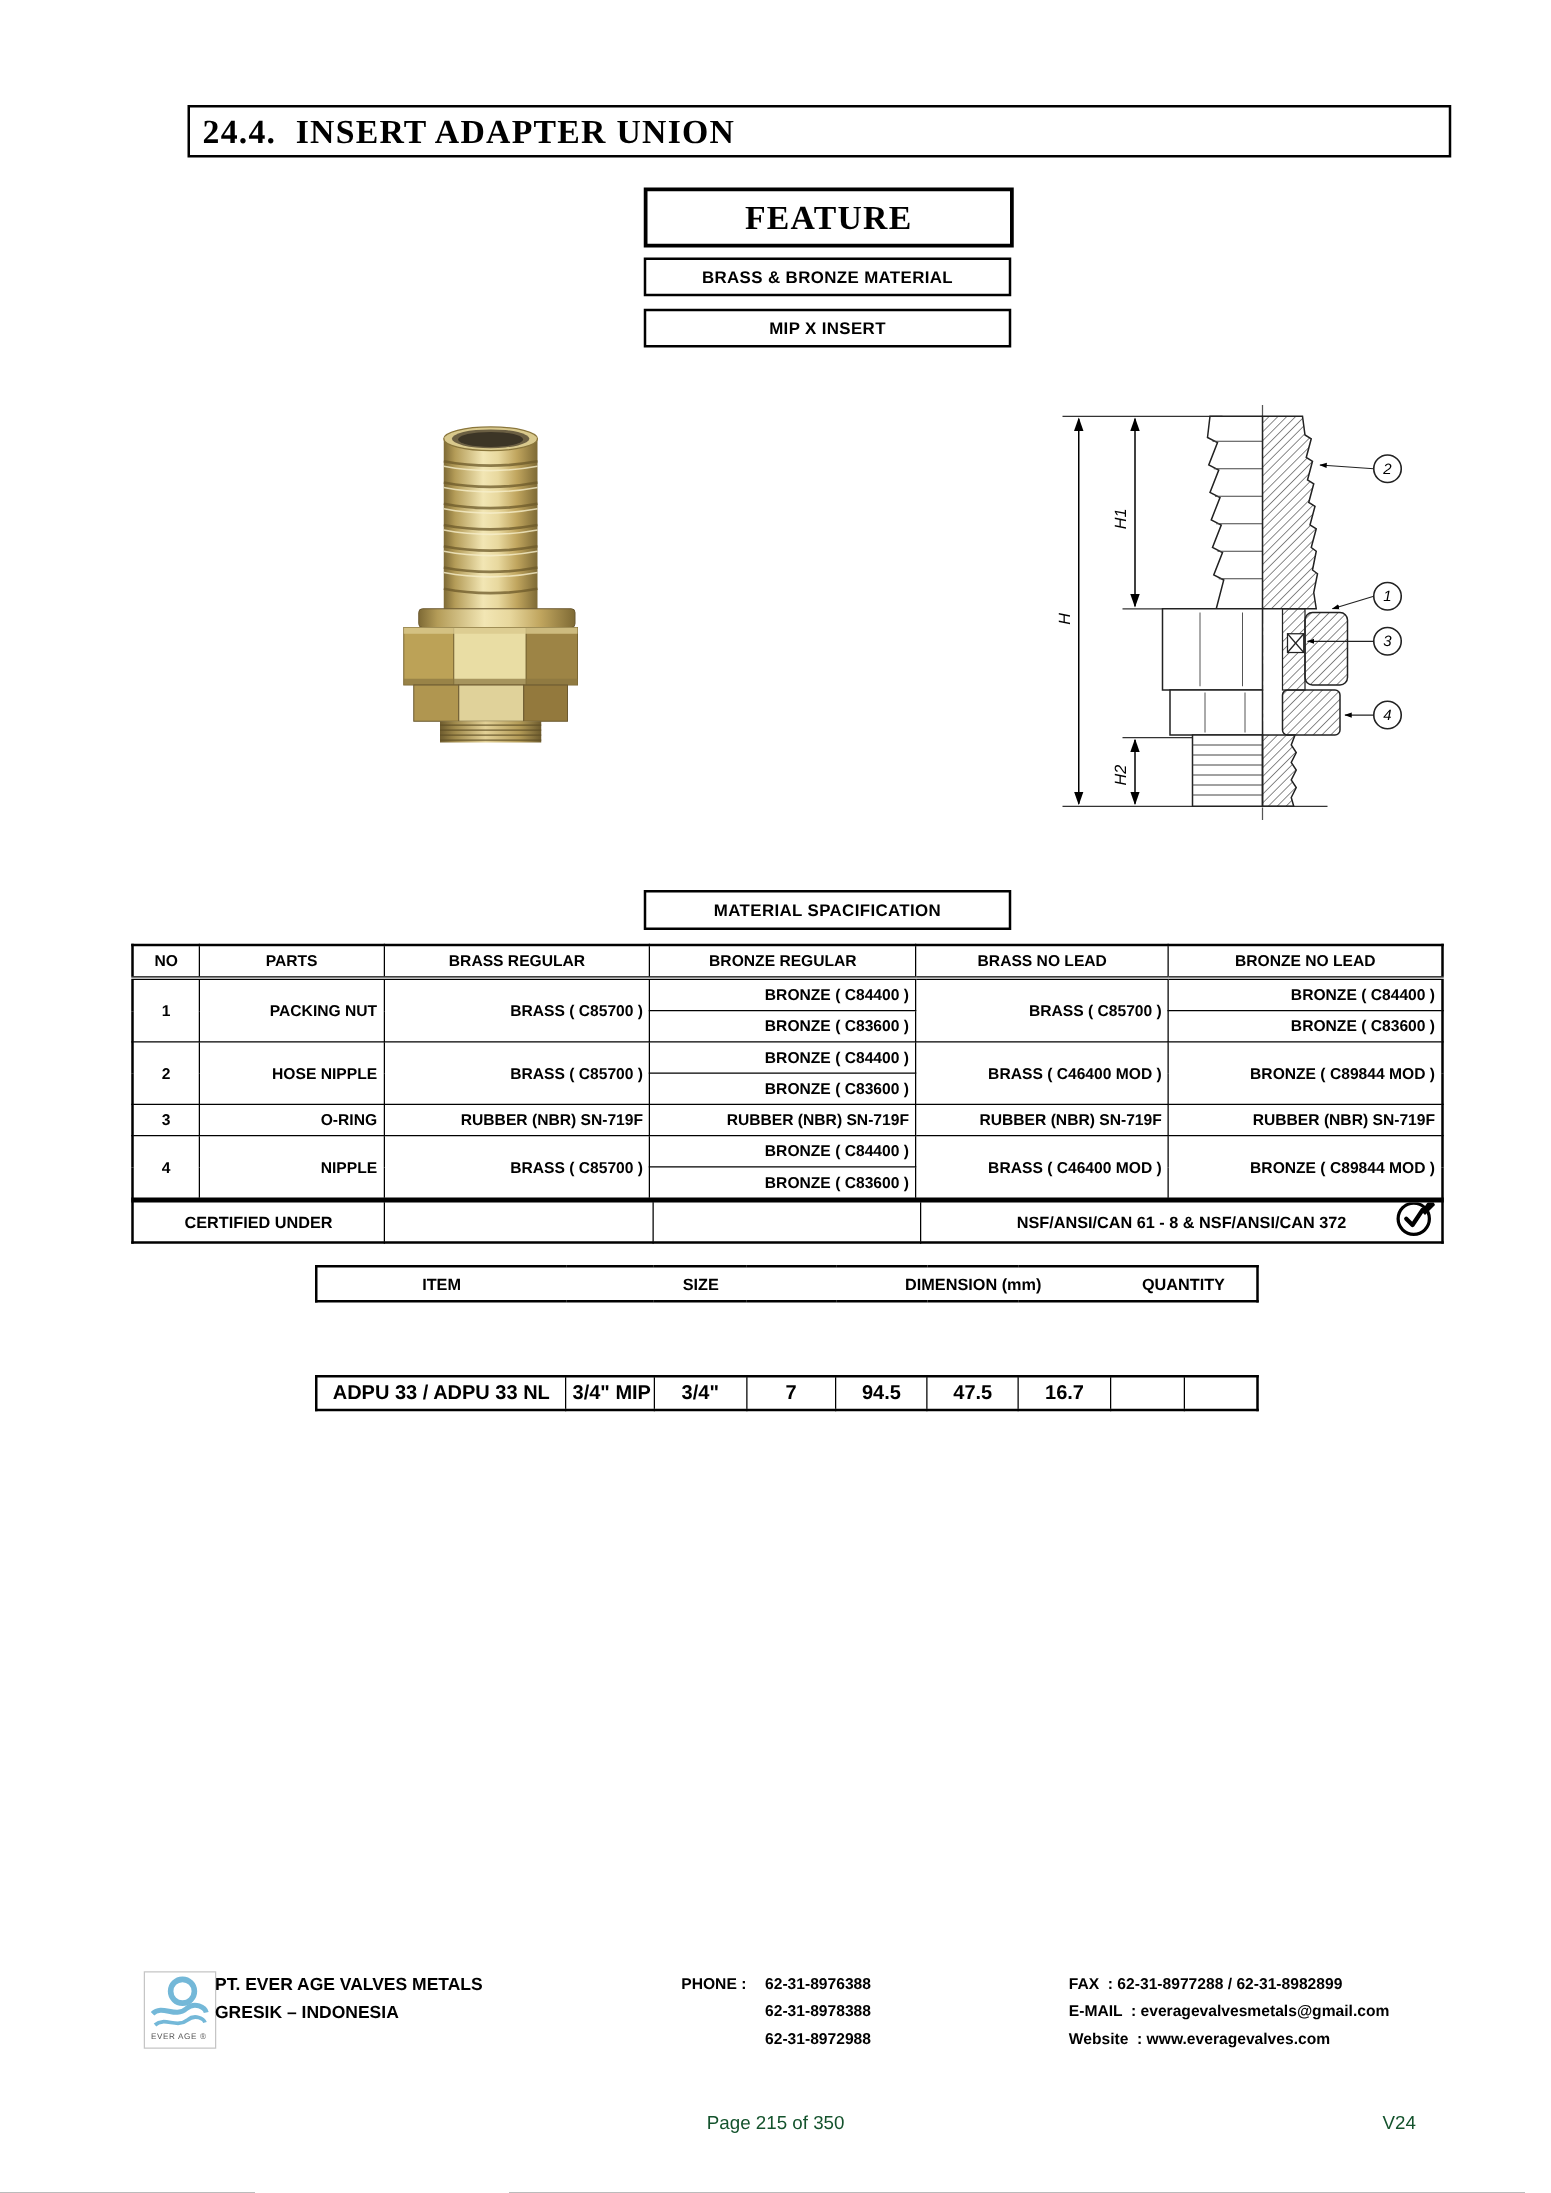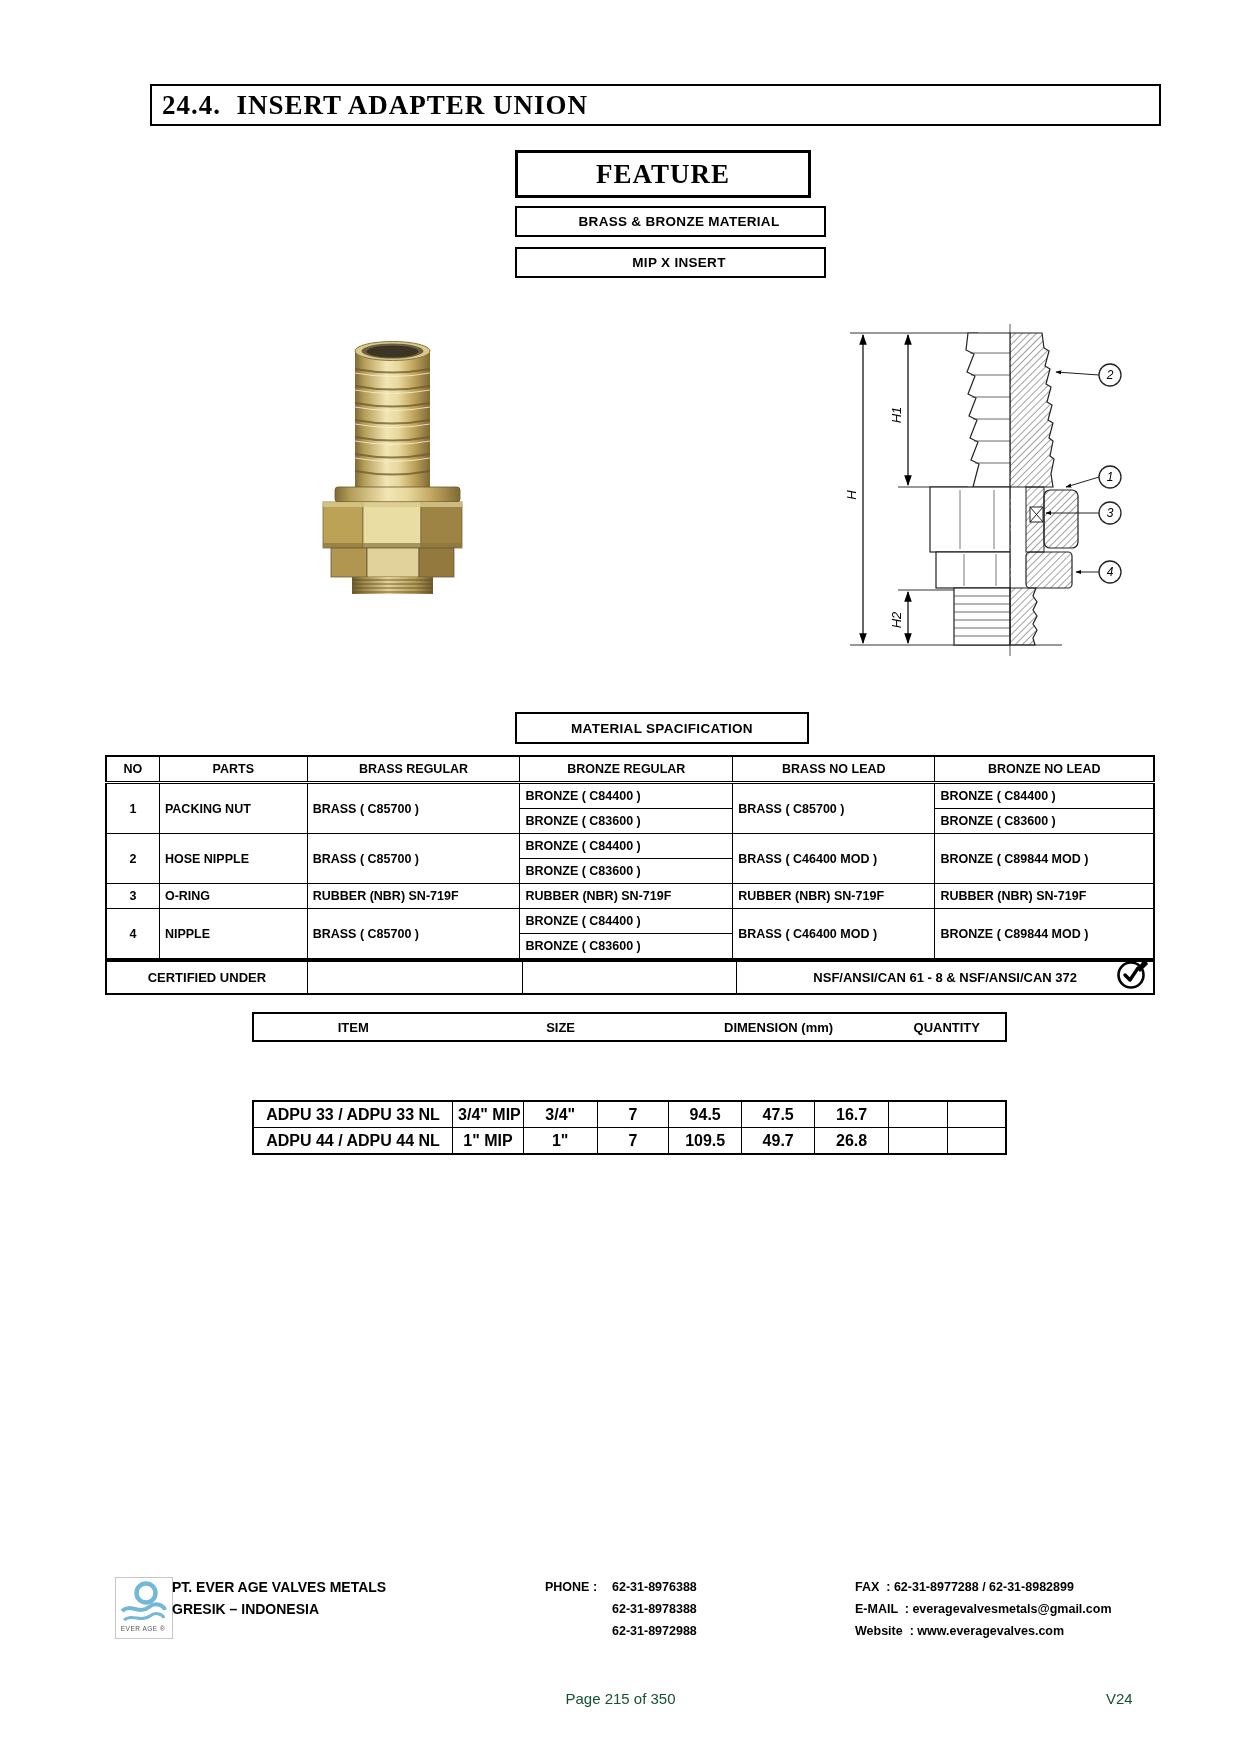--- a/index.html
+++ b/index.html
@@ -4,30 +4,30 @@
 <style>
   html,body{margin:0;padding:0;background:#888;}
   #page{position:relative;width:1241px;height:1754px;background:#fff;margin:0 auto;
         font-family:"Liberation Sans",sans-serif;color:#000;overflow:hidden;}
   .abs{position:absolute;}
   .box{border:2px solid #000;background:#fff;display:flex;align-items:center;justify-content:center;}
   .title-box{left:150px;top:84px;width:1007px;height:38px;justify-content:flex-start;}
   .title-text{font-family:"Liberation Serif",serif;font-weight:bold;font-size:27px;letter-spacing:1px;padding-left:10px;white-space:pre;}
   .feature-box{left:515px;top:150px;width:290px;height:42px;border-width:3px;}
   .feature-text{font-family:"Liberation Serif",serif;font-weight:bold;font-size:27px;letter-spacing:1px;}
-  .badge-box{left:515px;width:290px;height:27px;border-width:2px;padding-left:17px;}
+  .badge-box{left:515px;width:290px;height:27px;border-width:2px;}
   .badge-text{font-weight:bold;font-size:13.5px;letter-spacing:.3px;}
   .spec-title-box{left:515px;top:712px;width:290px;height:28px;}
   table{border-collapse:collapse;table-layout:fixed;}
   .dtable{position:absolute;background:#fff;}
   .dtable td,.dtable th{border:1px solid #000;font-size:12.5px;font-weight:bold;padding:0 5px;overflow:hidden;white-space:nowrap;}
   .spec-table{left:105px;top:755px;width:1050px;}
   .spec-table{border:2px solid #000;}
   .spec-table th{height:24px;text-align:center;border-bottom:3px double #000;}
-  .spec-table td{height:24px;text-align:left;}
+  .spec-table td{height:24px;text-align:right;}
   .spec-table td.c{text-align:center;}
   .cert-table{left:105px;top:960px;width:1050px;border:2px solid #000;}
   .cert-table td{height:31px;font-size:13px;}
   .cert-label{text-align:center;}
   .cert-value{text-align:center;position:relative;}
   .item-head{left:252px;top:1012px;width:755px;border:2px solid #000;}
   .item-head td{border:none;height:26px;text-align:center;font-size:13px;font-weight:bold;white-space:nowrap;}
   .item-data{left:252px;top:1100px;width:755px;border:2px solid #000;}
   .item-data td{height:25px;text-align:center;font-size:16px;}
   .footer-text{font-weight:bold;white-space:pre;}
@@ -345,31 +345,20 @@
       <td>ADPU 33 / ADPU 33 NL</td>
       <td>3/4" MIP</td>
       <td>3/4"</td>
       <td>7</td>
       <td>94.5</td>
       <td>47.5</td>
       <td>16.7</td>
       <td></td>
       <td></td>
     </tr>
-    <tr>
-      <td>ADPU 44 / ADPU 44 NL</td>
-      <td>1" MIP</td>
-      <td>1"</td>
-      <td>7</td>
-      <td>109.5</td>
-      <td>49.7</td>
-      <td>26.8</td>
-      <td></td>
-      <td></td>
-    </tr>
   </tbody>
     </table>
 
   <div class="abs logo-box">
     <svg width="54" height="58" viewBox="0 0 54 58">
       <circle cx="30" cy="15" r="9.5" fill="none" stroke="#74b8d8" stroke-width="4.5"></circle>
       <path d="M6,33 C14,25 24,37 33,29 C40,23 48,28 49,32" fill="none" stroke="#74b8d8" stroke-width="4"></path>
       <path d="M8,42 C16,35 25,45 34,38 C40,33 47,37 48,40" fill="none" stroke="#74b8d8" stroke-width="3"></path>
       <text x="27" y="53" text-anchor="middle" font-size="6.5" letter-spacing="0.5" fill="#555">EVER AGE ®</text>
     </svg>

